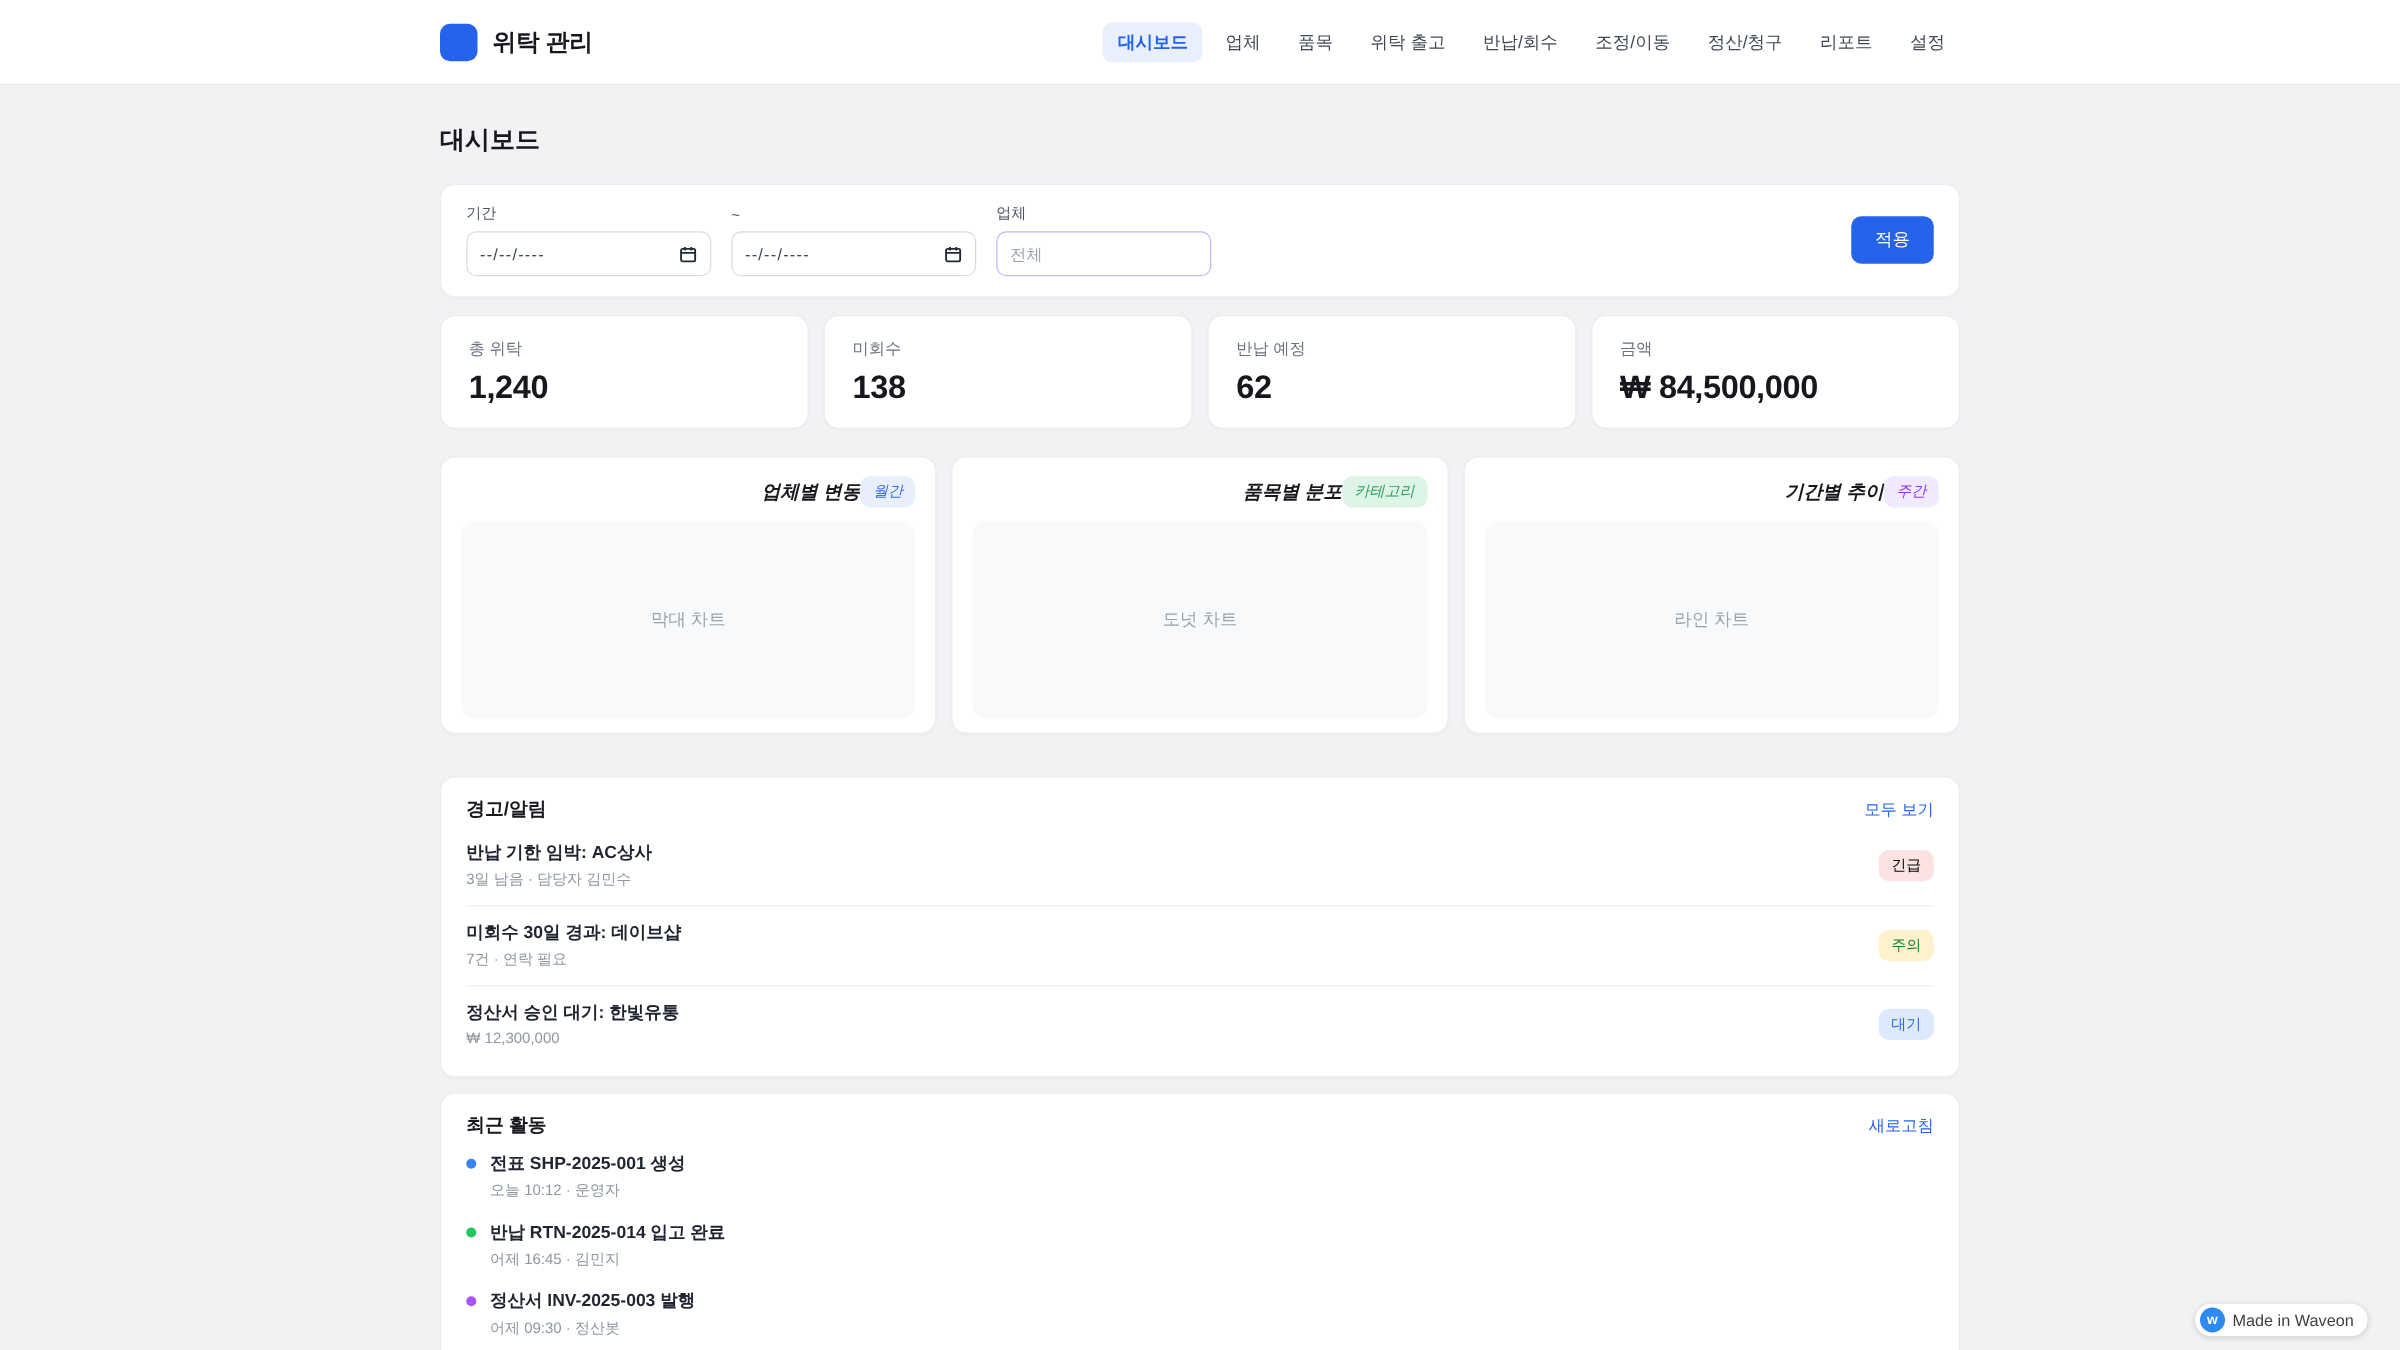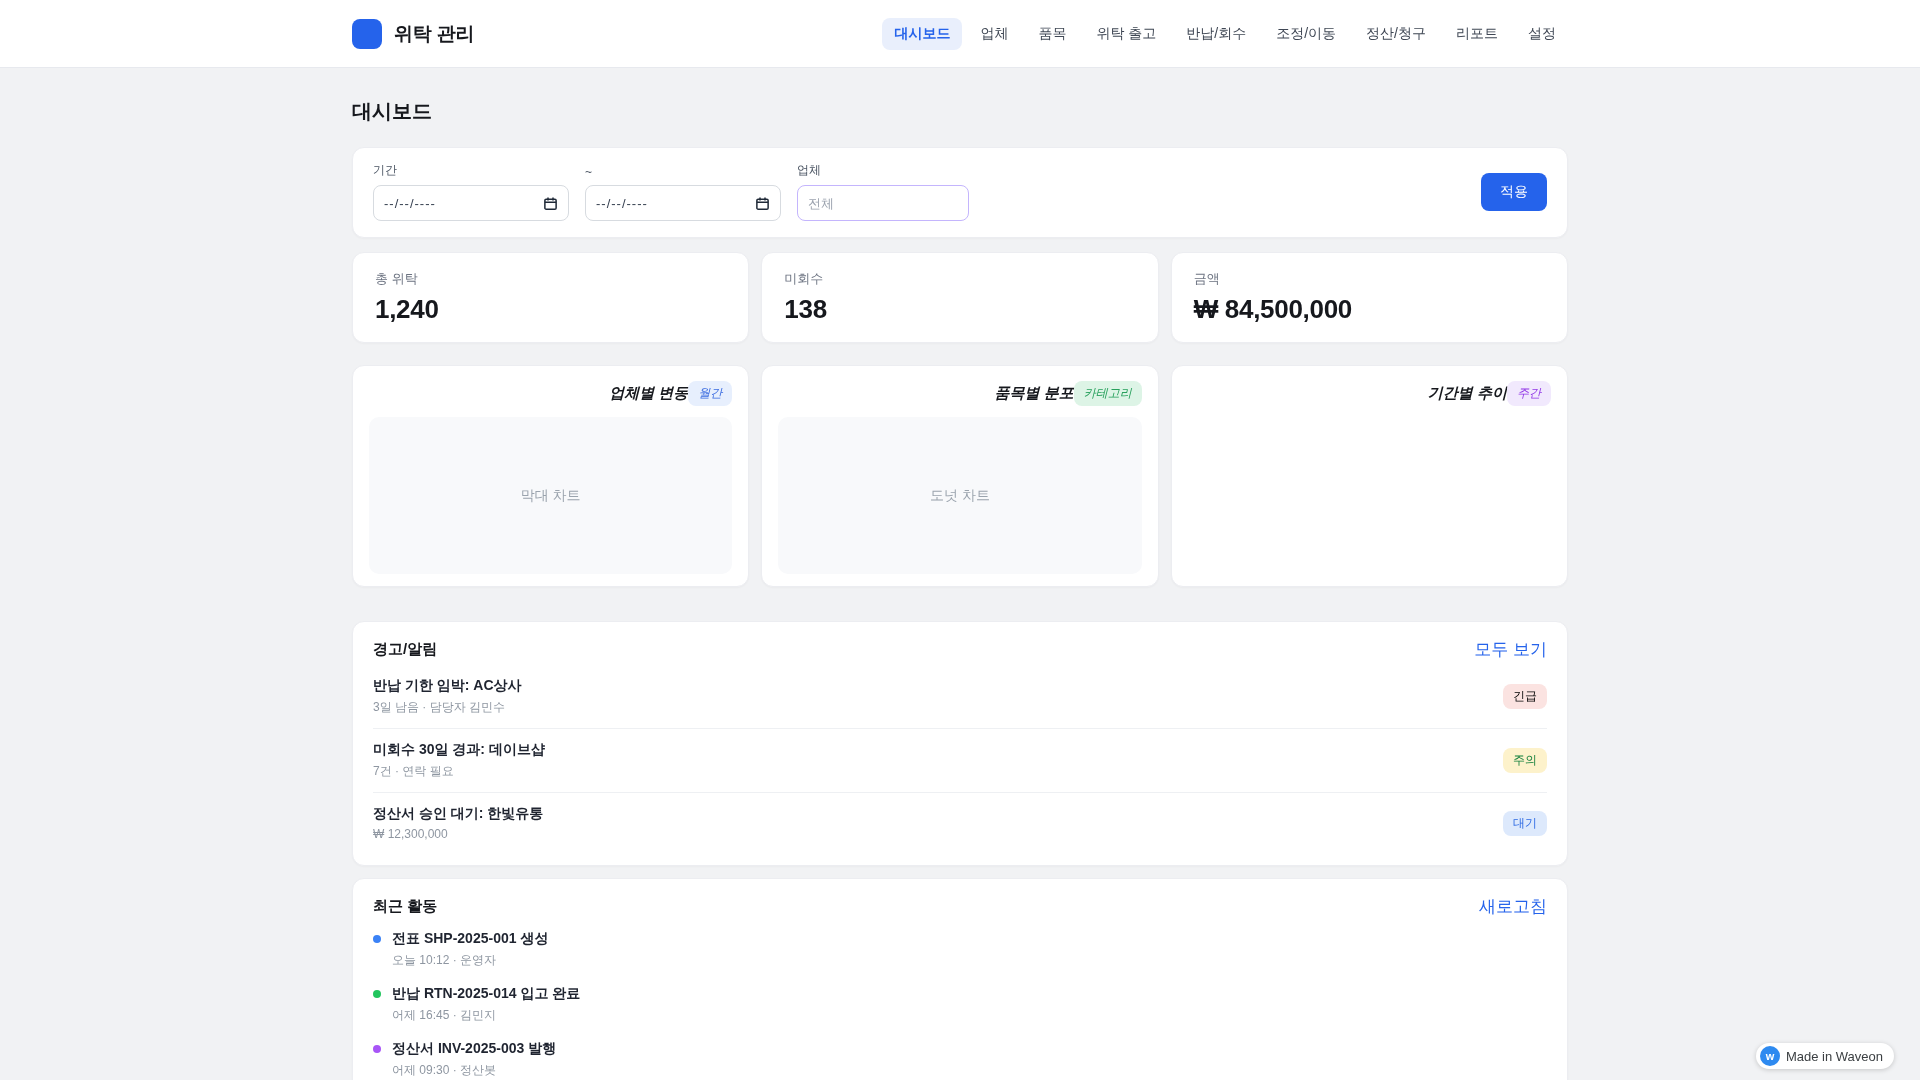--- a/index.html
+++ b/index.html
@@ -62,21 +62,21 @@
   .badge-blue{background:#e7effd;color:#3b6ce0;}
   .badge-green{background:#ddf4e6;color:#27a05c;}
   .badge-purple{background:#f1e9fd;color:#9036e6;}
   .chart-placeholder{flex:1;margin:0 16px 12px;background:#f8f9fb;border-radius:10px;display:flex;align-items:center;justify-content:center;font-size:14px;color:#9aa3ad;}
 
   
   .bottom-row{display:flex;gap:12px;margin-top:34px;flex-direction:column;}
   .panel{flex:1;padding:16px 20px 12px;}
   .panel-head{display:flex;align-items:center;justify-content:space-between;margin-bottom:4px;}
   .panel-title{font-size:15px;font-weight:700;}
-  .panel-link{font-size:17px;color:var(--primary);text-decoration:none;cursor:pointer;}
+  .panel-link{font-size:13px;color:var(--primary);text-decoration:none;cursor:pointer;}
 
   .alert-item{display:flex;align-items:center;justify-content:space-between;padding:12px 0;}
   .alert-item + .alert-item{border-top:1px solid #eef0f3;}
   .alert-title{font-size:14px;font-weight:600;color:#1f2430;}
   .alert-sub{font-size:12px;color:var(--text-muted);margin-top:4px;}
   .badge-urgent{background:#fbe3e1;color:#000000;}
   .badge-warn{background:#fdf2cb;color:#15803d;}
   .badge-wait{background:#dde9fc;color:#2d6ae3;}
 
   .activity-list{padding-top:8px;}
@@ -156,20 +156,24 @@
     <section class="stats-row">
       <div class="card stat-card">
         <div class="stat-label">총 위탁</div>
         <div class="stat-value">1,240</div>
       </div>
       <div class="card stat-card">
         <div class="stat-label">미회수</div>
         <div class="stat-value">138</div>
       </div>
       <div class="card stat-card">
+        <div class="stat-label">반납 예정</div>
+        <div class="stat-value">62</div>
+      </div>
+      <div class="card stat-card">
         <div class="stat-label">금액</div>
         <div class="stat-value">₩ 84,500,000</div>
       </div>
     </section>
 
     <section class="charts-row">
       <div class="card chart-card">
         <div class="chart-head">
           <div class="chart-title">업체별 변동</div>
           <span class="badge badge-blue">월간</span>
@@ -181,20 +185,21 @@
           <div class="chart-title">품목별 분포</div>
           <span class="badge badge-green">카테고리</span>
         </div>
         <div class="chart-placeholder">도넛 차트</div>
       </div>
       <div class="card chart-card">
         <div class="chart-head">
           <div class="chart-title">기간별 추이</div>
           <span class="badge badge-purple">주간</span>
         </div>
+        <div class="chart-placeholder">라인 차트</div>
       </div>
     </section>
 
     <section class="bottom-row">
 
       <div class="card panel">
         <div class="panel-head">
           <div class="panel-title">경고/알림</div>
           <a class="panel-link">모두 보기</a>
         </div>

